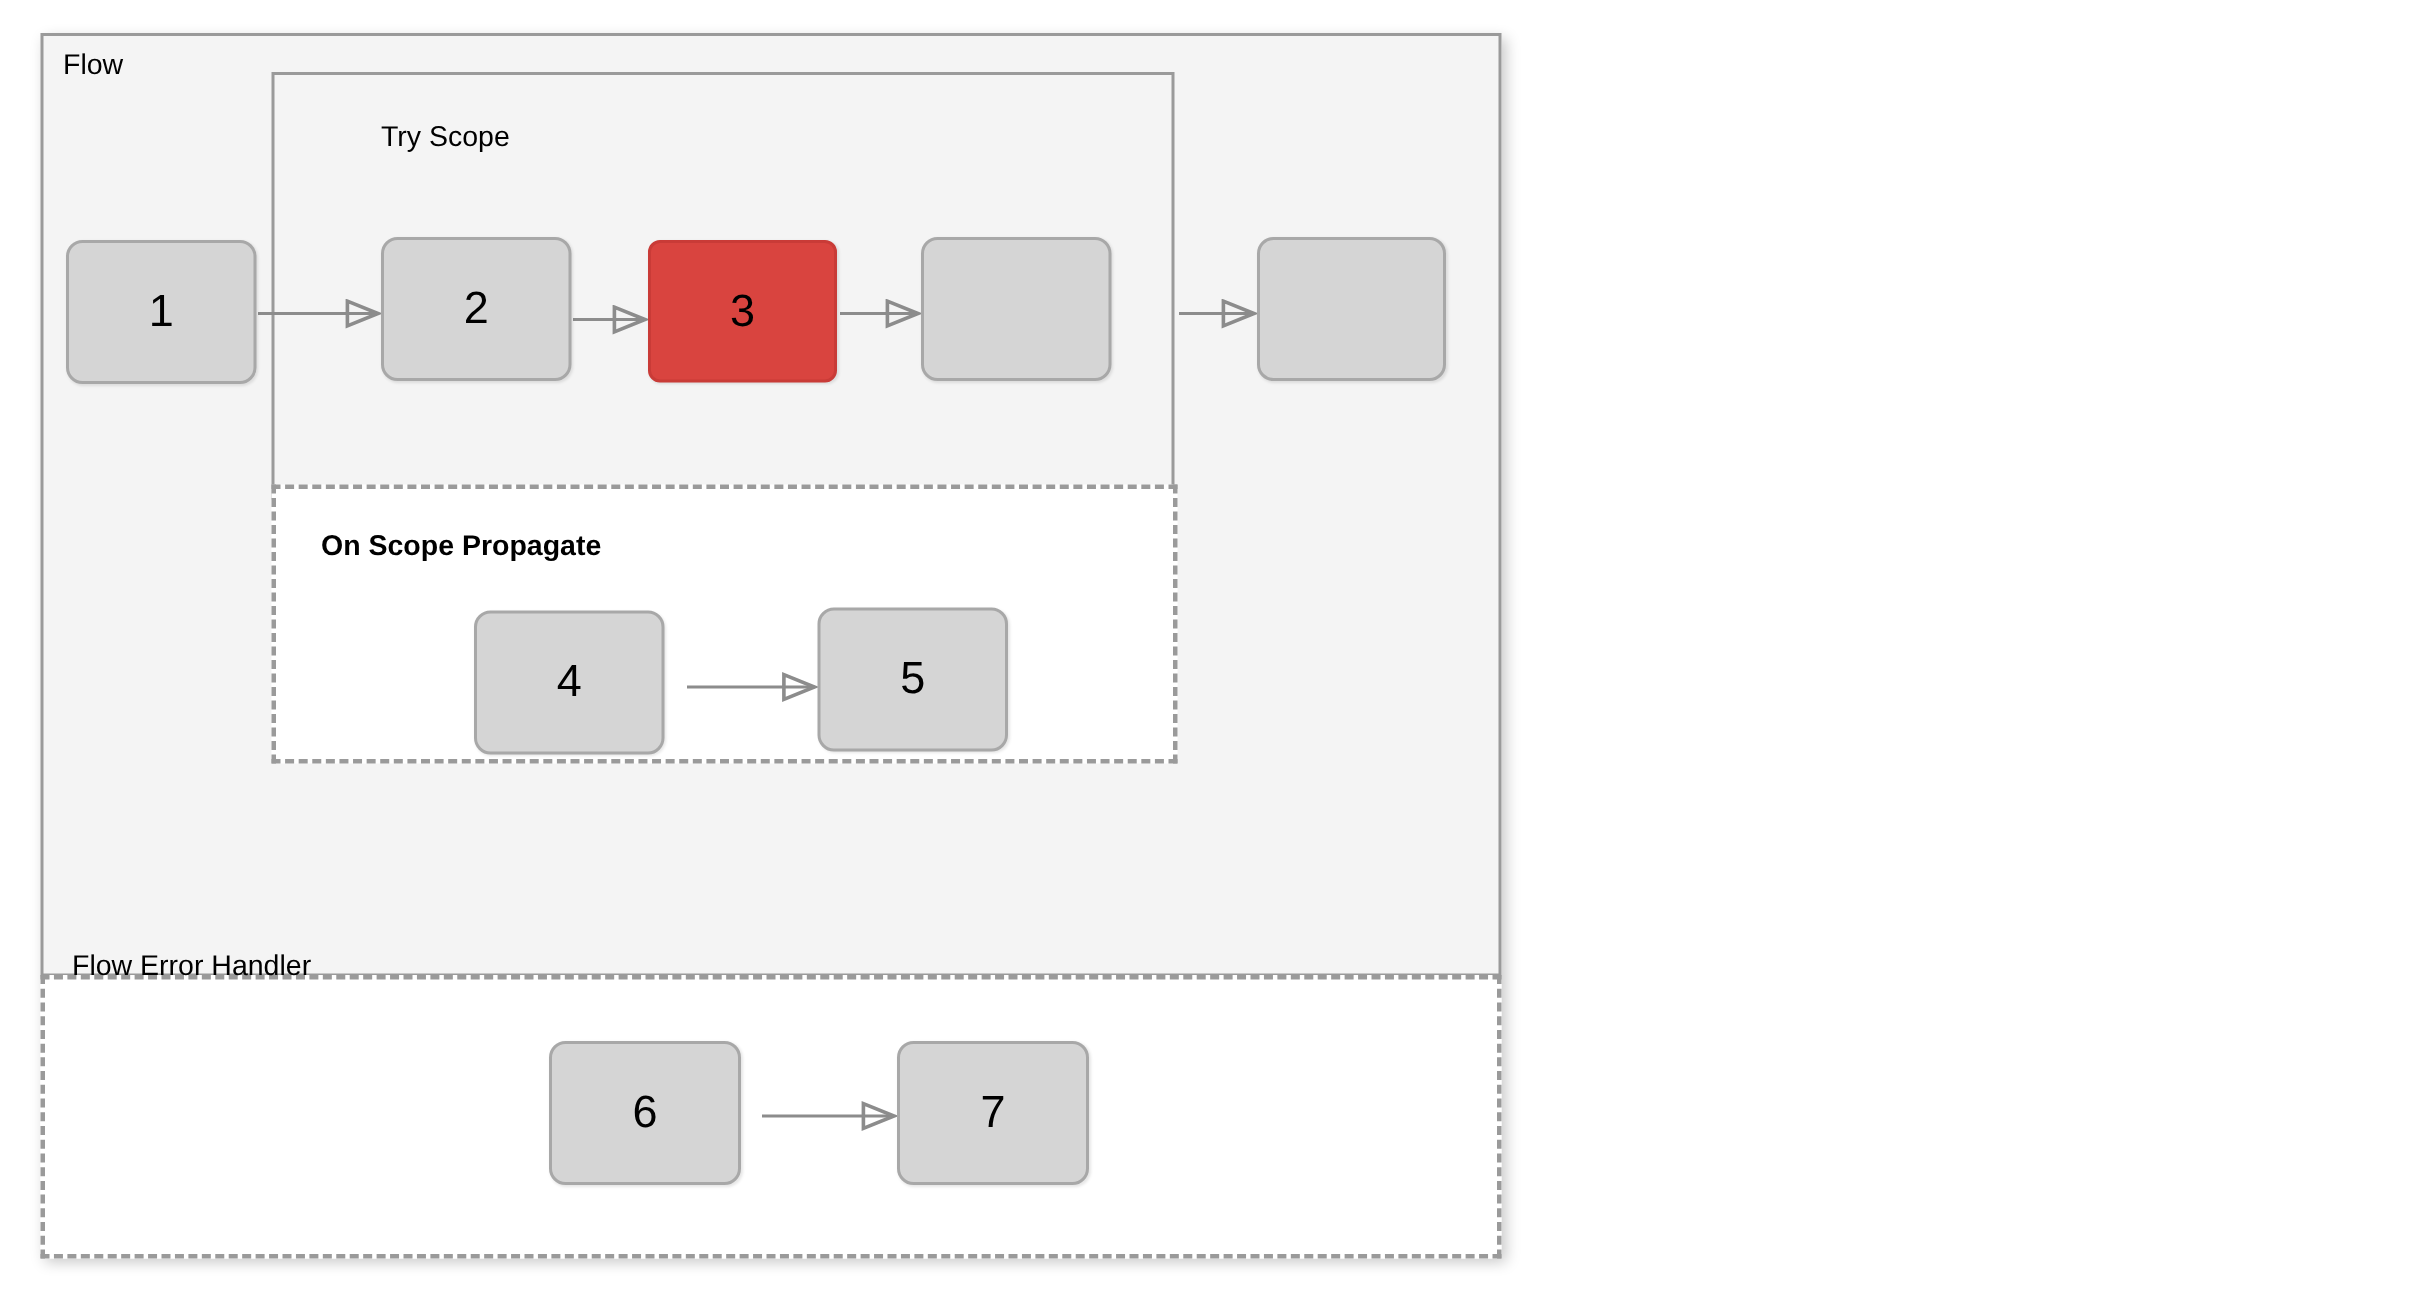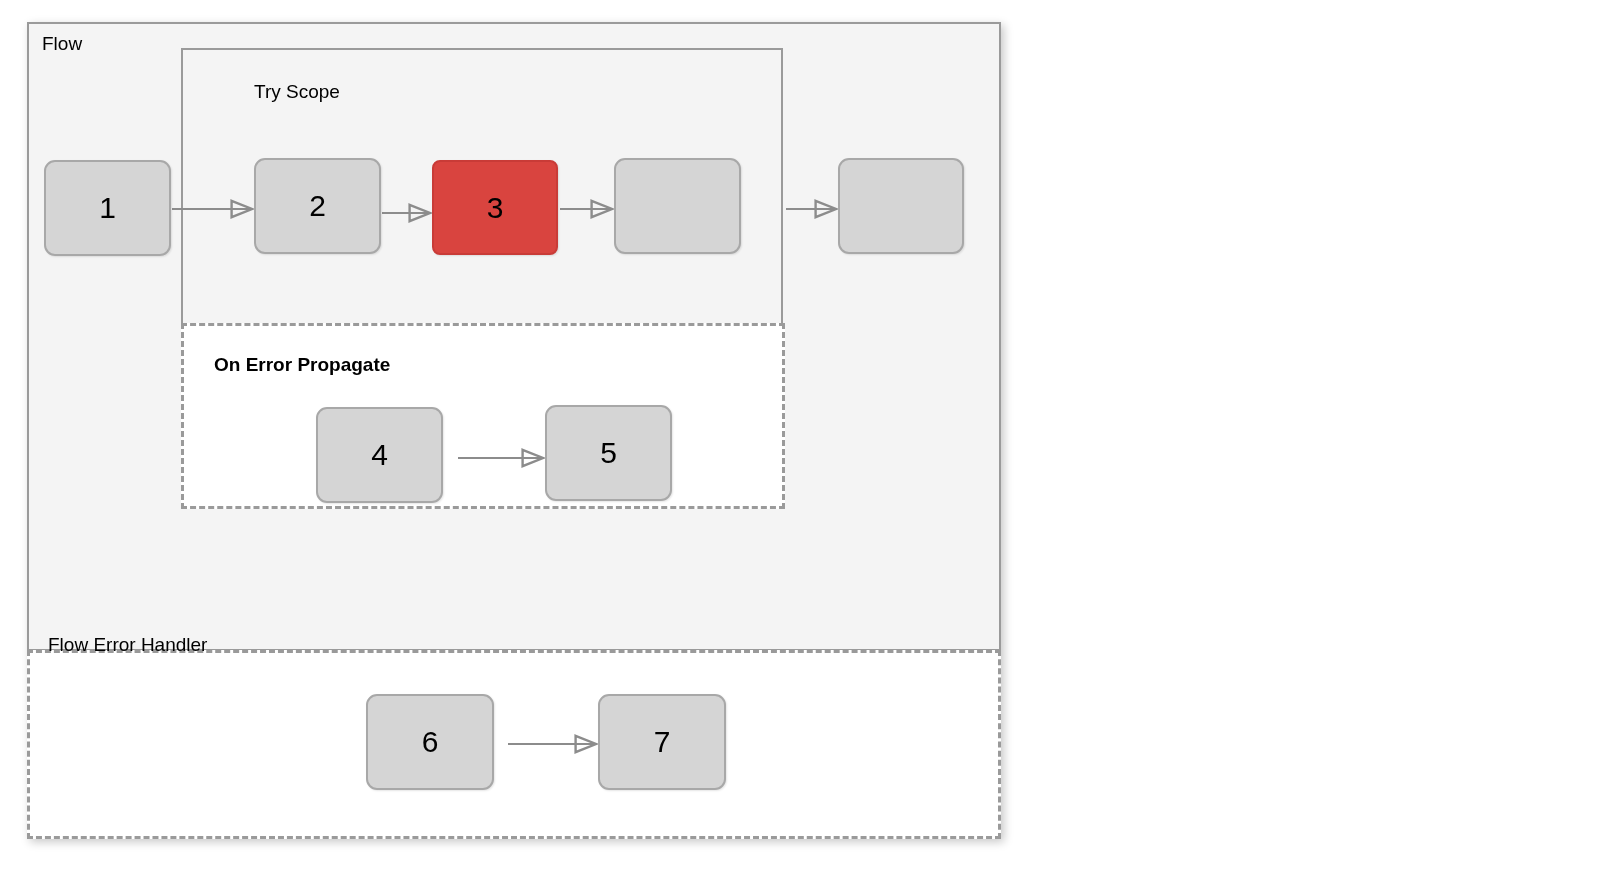--- a/index.html
+++ b/index.html
@@ -130,21 +130,21 @@
 
   <div class="diagram-shadow"></div>
 
   <div class="flow-box"></div>
   <div class="box-label label-flow">Flow</div>
 
   <div class="try-box"></div>
   <div class="box-label label-try">Try Scope</div>
 
   <div class="oep-box"></div>
-  <div class="box-label bold label-oep">On Error Propagate</div>
+  <div class="box-label bold label-oep">On Scope Propagate</div>
 
   <div class="feh-box"></div>
   <div class="box-label label-feh">Flow Error Handler</div>
 
   <svg id="edges" viewBox="0 0 1618 874" xmlns="http://www.w3.org/2000/svg">
     <defs>
       <marker id="openarrow" viewBox="0 0 12 10" refX="11" refY="5" markerWidth="12" markerHeight="10" orient="auto-start-reverse">
         <path d="M 0.8 0.9 L 11 5 L 0.8 9.1 Z" fill="none" stroke="#8c8c8c" stroke-width="1.2" stroke-linejoin="miter"></path>
       </marker>
     </defs>

